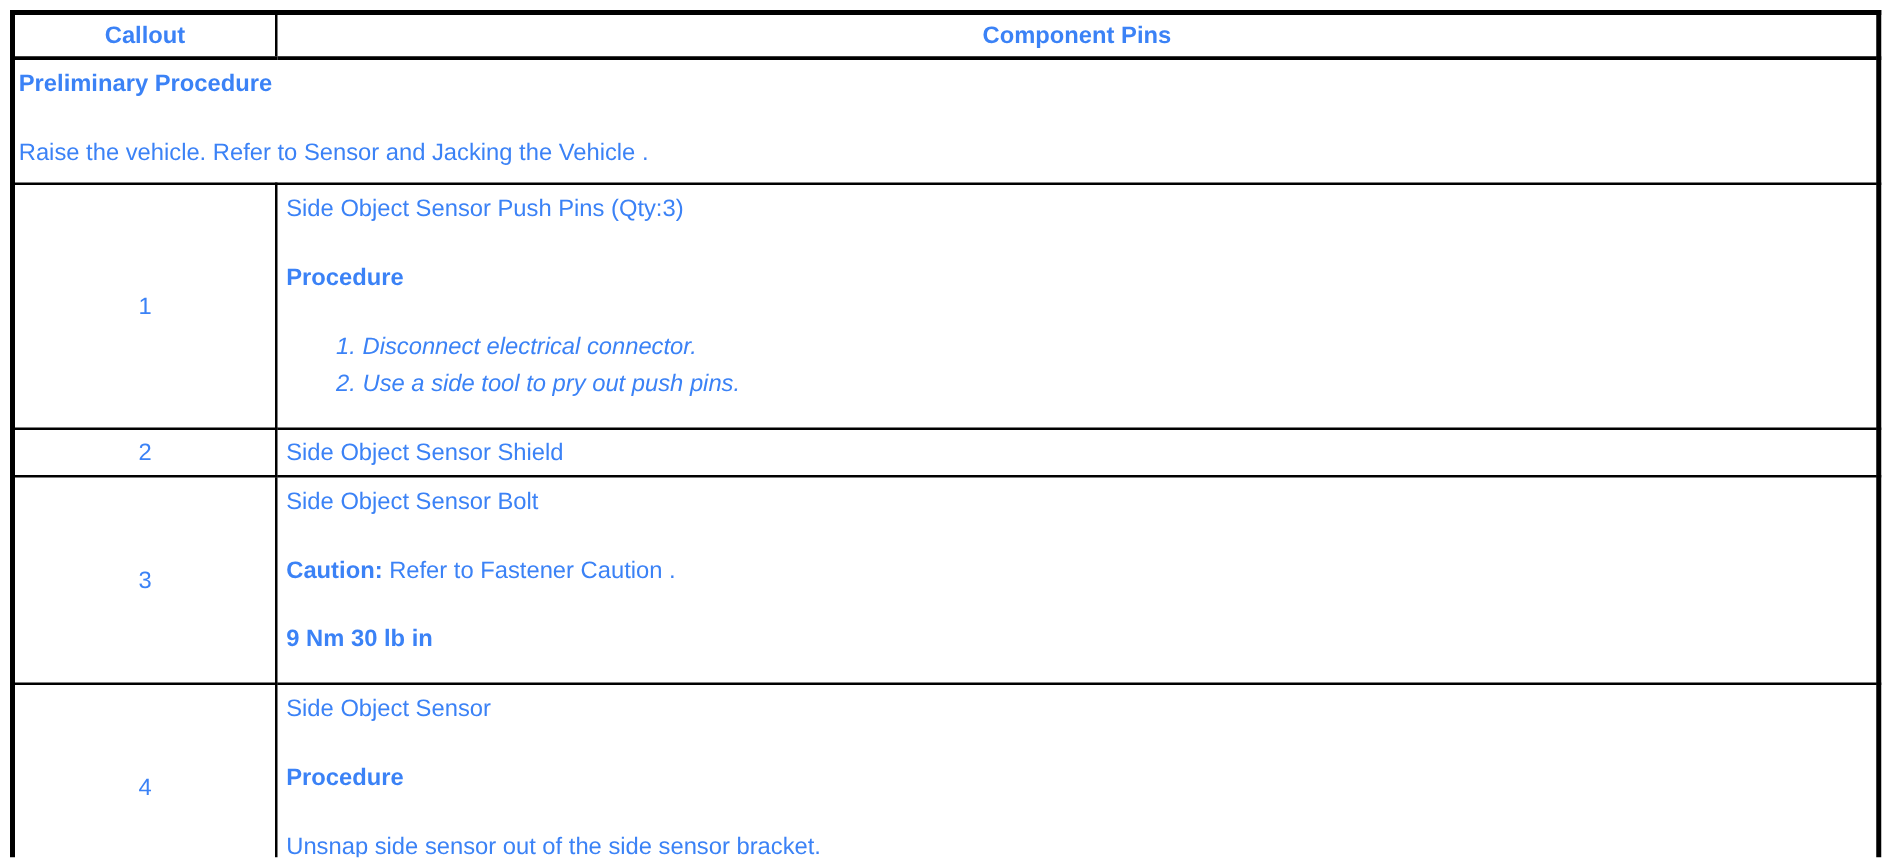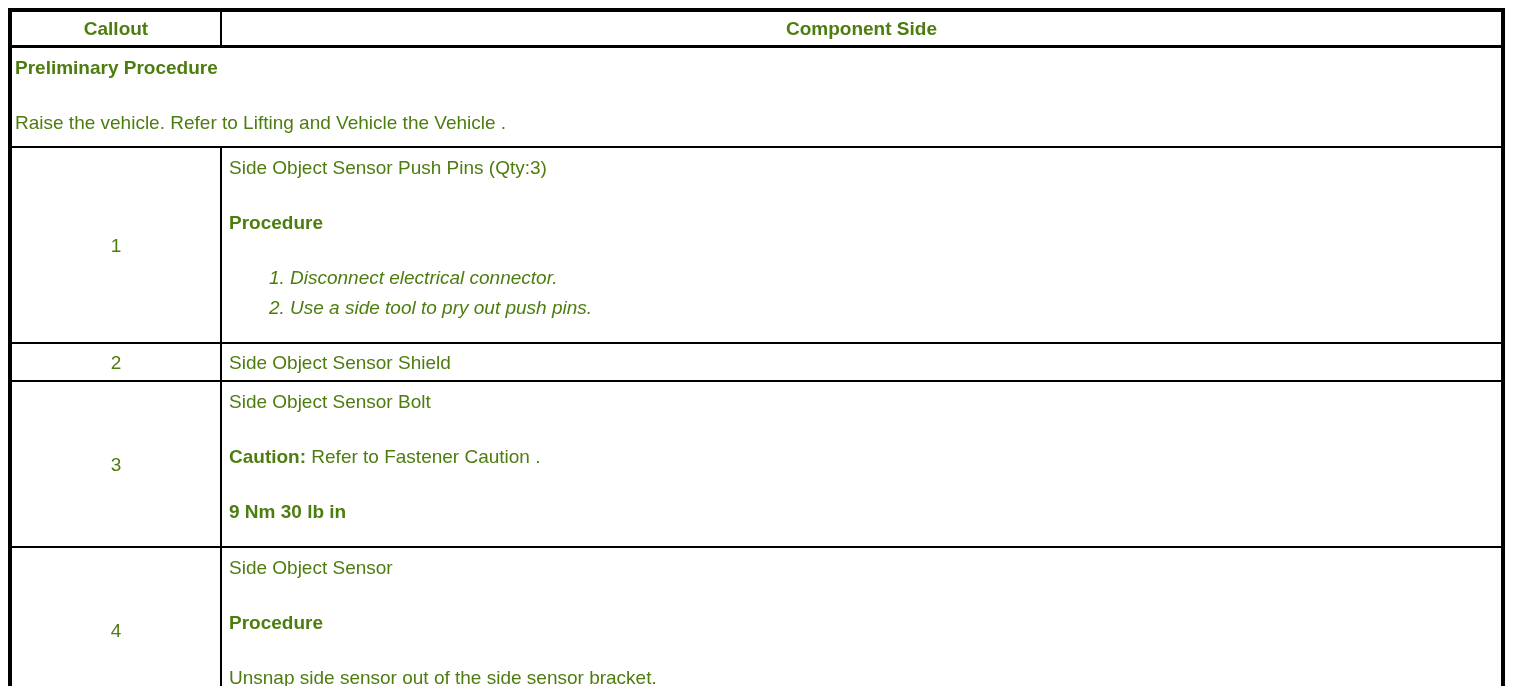--- a/index.html
+++ b/index.html
@@ -9,21 +9,21 @@
   }
   .page {
     width: 1520px;
     height: 686px;
     box-sizing: border-box;
     padding: 8px 0 0 8px;
     background: #ffffff;
     font-family: "Liberation Sans", "DejaVu Sans", sans-serif;
     font-size: 19px;
     line-height: 23px;
-    color: #4d7c0f;
+    color: #3b82f6;
     overflow: hidden;
   }
   table.callout-table {
     border-collapse: collapse;
     table-layout: fixed;
     width: 1497px;
     border: 4px solid #000;
   }
   col.col-callout { width: 211px; }
   .callout-table th,
@@ -77,28 +77,28 @@
 
 <div class="page">
   <table class="callout-table">
     <colgroup>
       <col class="col-callout">
       <col class="col-component">
     </colgroup>
     <thead>
       <tr class="header-row">
         <th>Callout</th>
-        <th>Component Side</th>
+        <th>Component Pins</th>
       </tr>
     </thead>
     <tbody>
       <tr class="prelim-row">
         <td class="prelim-cell cell" colspan="2">
           <p class="bold">Preliminary Procedure</p>
-          <p>Raise the vehicle. Refer to Lifting and Vehicle the Vehicle .</p>
+          <p>Raise the vehicle. Refer to Sensor and Jacking the Vehicle .</p>
         </td>
       </tr>
 
       <tr class="row-1">
         <td class="callout-cell">1</td>
         <td class="component-cell cell">
           <p>Side Object Sensor Push Pins (Qty:3)</p>
           <p class="procedure-indent">Procedure</p>
           <ol class="steps">
             <li>Disconnect electrical connector.</li>

